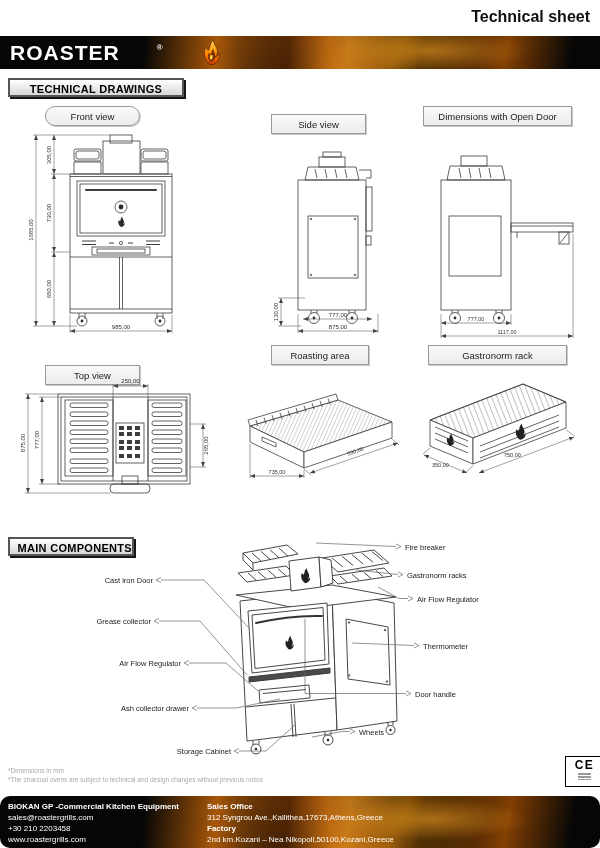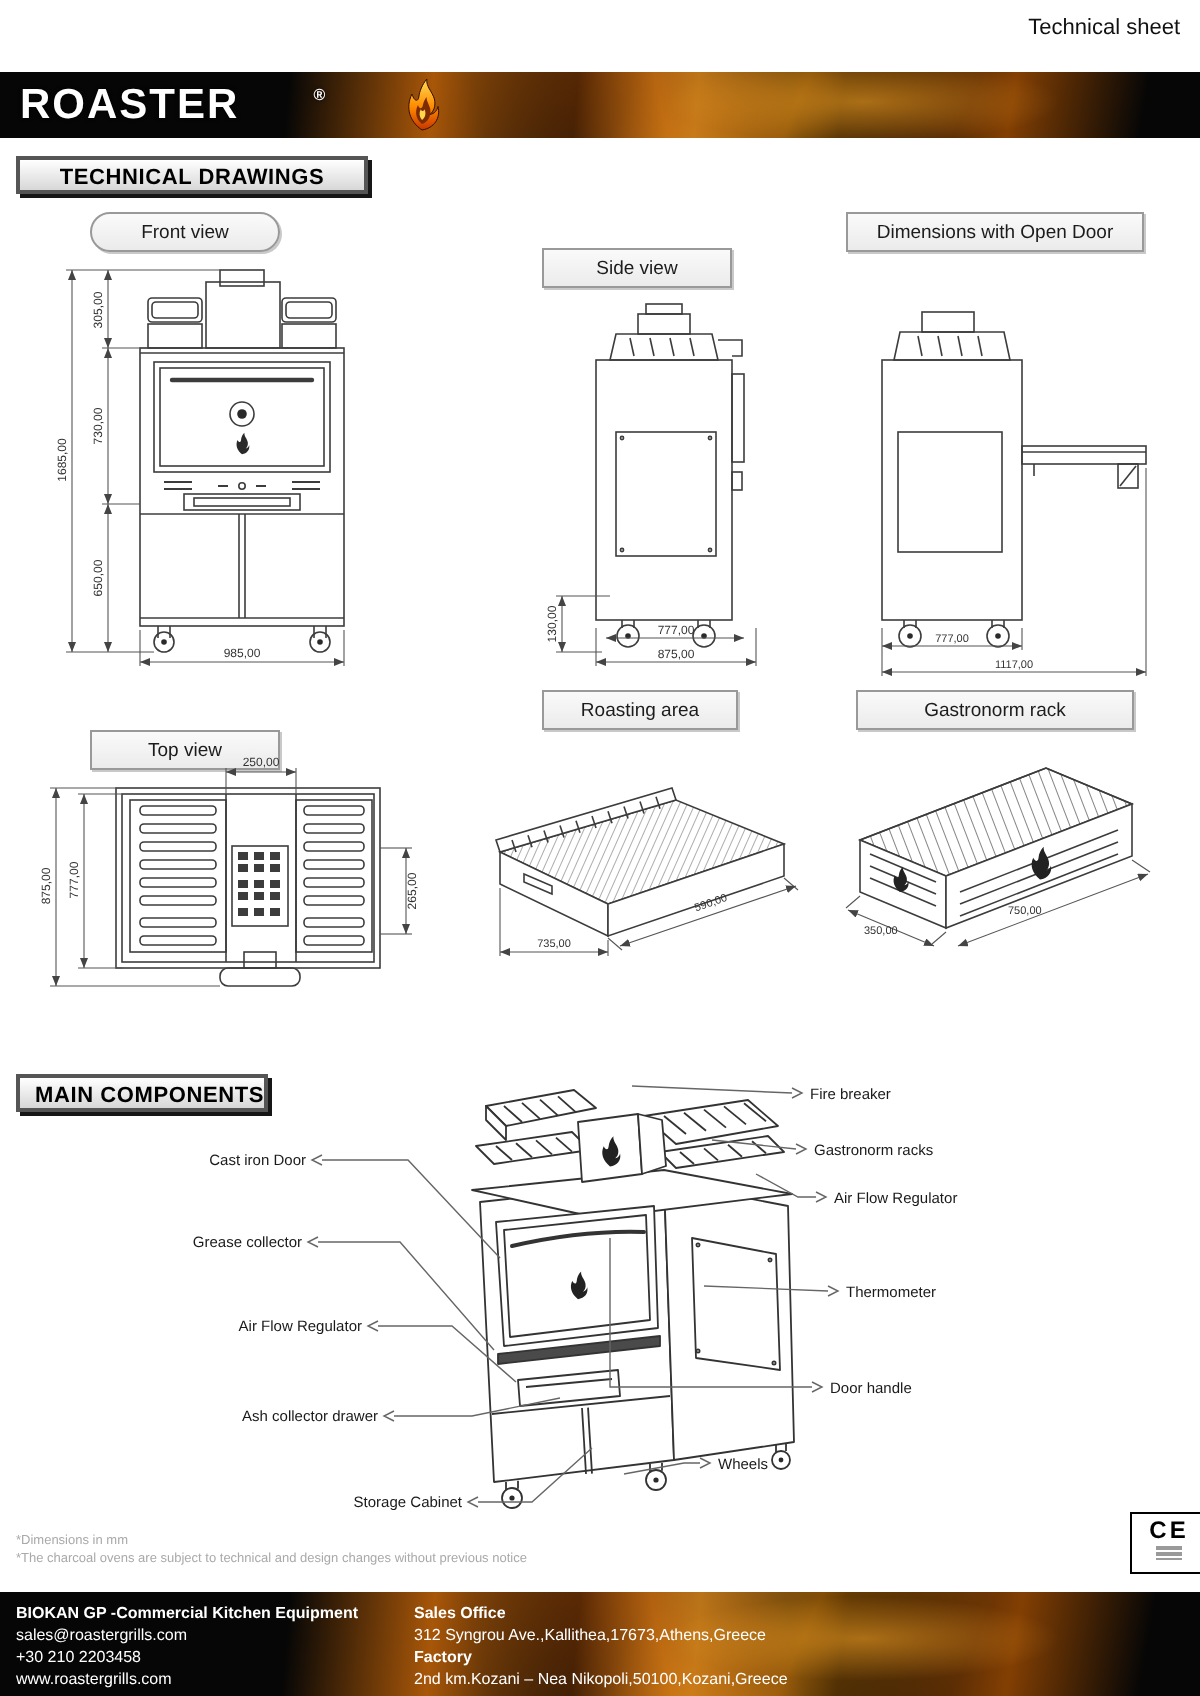--- a/index.html
+++ b/index.html
@@ -1,18 +1,18 @@
 <!DOCTYPE html>
 <html><head>
 <meta charset="utf-8">
 <style>
   html,body{margin:0;padding:0;}
   body{width:600px;height:848px;background:#fff;font-family:"Liberation Sans",sans-serif;position:relative;overflow:hidden;}
   .abs{position:absolute;}
-  .sheet-title{top:8px;right:10px;font-size:11px;font-weight:normal;color:#111;}
+  .sheet-title{top:8px;right:10px;font-size:16px;font-weight:bold;color:#111;}
   .flames{
     background:
       radial-gradient(140px 30px at 72% 45%, rgba(255,170,40,.5), transparent 70%),
       linear-gradient(95deg, transparent 24%, rgba(255,130,10,.65) 36%, transparent 48%, rgba(255,175,45,.5) 58%, transparent 70%),
       linear-gradient(78deg, transparent 40%, rgba(255,110,0,.55) 55%, transparent 66%),
       linear-gradient(115deg, transparent 52%, rgba(255,145,0,.45) 66%, transparent 80%),
       linear-gradient(100deg, transparent 70%, rgba(255,120,0,.5) 84%, transparent 95%),
       #060606;
   }
   .banner{left:0;top:36px;width:600px;height:33px;display:flex;align-items:center;justify-content:space-between;}
@@ -21,21 +21,21 @@
   .logo svg{margin-left:2px;margin-top:-2px;}
   .tagline{margin-right:14px;color:#f7f2e6;font-family:"DejaVu Serif",serif;font-style:italic;font-weight:bold;font-size:16px;}
   .sec-hdr{height:19px;line-height:19px;text-align:center;font-size:11px;font-weight:bold;letter-spacing:.3px;color:#000;
     background:linear-gradient(180deg,#ffffff,#d7d7d7);border:2px solid #555;box-shadow:2px 2px 0 #161616;box-sizing:border-box;}
   .view-lbl{height:20px;line-height:20px;text-align:center;font-size:9.5px;color:#1c1c1c;
     background:linear-gradient(180deg,#fafafa,#ebebeb);border:1px solid #999;box-shadow:1px 1px 0 #c9c9c9;box-sizing:border-box;}
   .footnotes{left:8px;top:766px;font-size:6.5px;color:#a9a9a9;line-height:9px;}
   .ce-box{left:565px;top:756px;width:39px;height:31px;border:1.5px solid #000;box-sizing:border-box;display:flex;flex-direction:column;align-items:center;background:#fff;}
   .ce-mark{font-size:12px;font-weight:bold;letter-spacing:1.5px;color:#000;line-height:14px;margin-top:1px;}
   .ce-line{width:13px;height:1.5px;background:#9a9a9a;margin-top:1.3px;}
-  .footer{left:0;top:796px;width:600px;height:52px;color:#fff;font-size:8px;line-height:11px;}
+  .footer{left:0;top:796px;width:600px;height:52px;color:#fff;font-size:8px;line-height:11px;border-radius:10px;}
   .footer .col{position:absolute;top:5px;}
   .footer .b{font-weight:bold;}
   svg text{font-family:"Liberation Sans",sans-serif;}
   .dwg{stroke:#3c3c3c;fill:none;stroke-width:.8;}
 </style>
 </head>
 <body>
 
 <div class="abs sheet-title">Technical sheet</div>
 
@@ -60,21 +60,21 @@
 </div>
 
 <div class="abs sec-hdr" style="left:8px;top:78px;width:176px;">
   <span>TECHNICAL DRAWINGS</span>
 </div>
 <div class="abs sec-hdr" style="left:8px;top:537px;width:126px;text-align:right;">
   <span>MAIN COMPONENTS</span>
 </div>
 
 <div class="abs view-lbl" style="left:45px;top:106px;width:95px;border-radius:10px;">Front view</div>
-<div class="abs view-lbl" style="left:271px;top:124px;width:95px;">Side view</div>
+<div class="abs view-lbl" style="left:271px;top:114px;width:95px;">Side view</div>
 <div class="abs view-lbl" style="left:423px;top:106px;width:149px;">Dimensions with Open Door</div>
 <div class="abs view-lbl" style="left:45px;top:365px;width:95px;">Top view</div>
 <div class="abs view-lbl" style="left:271px;top:345px;width:98px;">Roasting area</div>
 <div class="abs view-lbl" style="left:428px;top:345px;width:139px;">Gastronorm rack</div>
 
 <svg class="abs" style="left:22px;top:130px;" width="215" height="212" viewBox="0 0 215 212">
   <defs>
       <marker id="mF" markerWidth="6" markerHeight="6" refX="5" refY="2" orient="auto-start-reverse" markerUnits="userSpaceOnUse">
         <path d="M0,0L5,2L0,4Z" fill="#444"></path>
       </marker>

